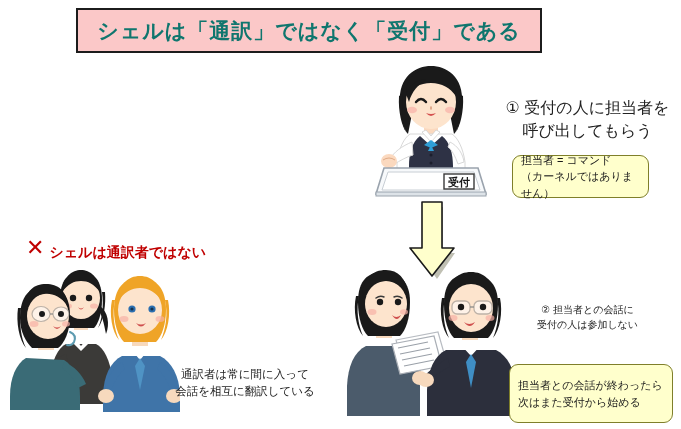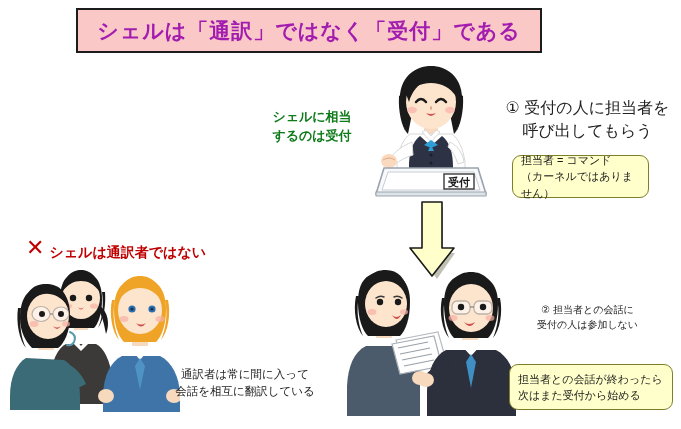--- a/index.html
+++ b/index.html
@@ -13,21 +13,21 @@
   .stage{position:relative;width:681px;height:429px;}
 
   
   .title-box{
     position:absolute;left:76px;top:8px;width:466px;height:45px;
     background:#fbc8c8;border:2px solid #1c1c1c;
     display:flex;align-items:center;justify-content:center;
     box-sizing:border-box;
   }
   .title-text{
-    color:#a21caf;font-weight:bold;font-size:21px;letter-spacing:1px;
+    color:#0f766e;font-weight:bold;font-size:21px;letter-spacing:1px;
     white-space:nowrap;
   }
 
   
   .txt{position:absolute;white-space:pre-line;line-height:1.45;}
   .green-label{
     left:252px;top:108px;width:120px;
     color:#0f7a1a;font-weight:bold;font-size:13px;text-align:center;
   }
   .step1{
@@ -60,42 +60,40 @@
   .callout{
     position:absolute;background:#ffffcc;border:1.4px solid #7f7f2a;
     border-radius:9px;box-sizing:border-box;
     display:flex;align-items:center;justify-content:flex-start;
     padding:5px 8px;
   }
   .callout span{
     font-size:11px;color:#1a1a1a;line-height:1.5;white-space:pre-line;
   }
   #callout-1{left:512px;top:155px;width:137px;height:43px;}
-  #callout-2{left:509px;top:364px;width:164px;height:46px;}
+  #callout-2{left:509px;top:364px;width:164px;height:59px;}
 
   
   .arrow{position:absolute;left:402px;top:200px;width:60px;height:82px;}
 
   
   .illus{position:absolute;}
   #illus-reception{left:370px;top:62px;width:122px;height:135px;}
   #illus-meeting{left:340px;top:268px;width:180px;height:150px;}
   #illus-interpreter{left:8px;top:262px;width:172px;height:150px;}
 </style>
 </head>
 <body>
 
 <div class="stage">
 
   <div class="title-box">
     <div class="title-text">シェルは「通訳」ではなく「受付」である</div>
   </div>
 
-  <div class="txt green-label">シェルに相当
-するのは受付</div>
 
   <svg class="illus" id="illus-reception" viewBox="0 0 122 135">
 
     <path d="M30 42 C28 14 46 4 61 4 C76 4 94 14 92 42 C92 56 88 68 84 72
              L80 52 L42 52 L38 72 C34 68 30 56 30 42 Z" fill="#1a1a1a"></path>
 
     <rect x="54" y="58" width="14" height="14" fill="#fbd9bf"></rect>
 
     <ellipse cx="61" cy="40" rx="25" ry="27" fill="#fde4cd"></ellipse>
 

